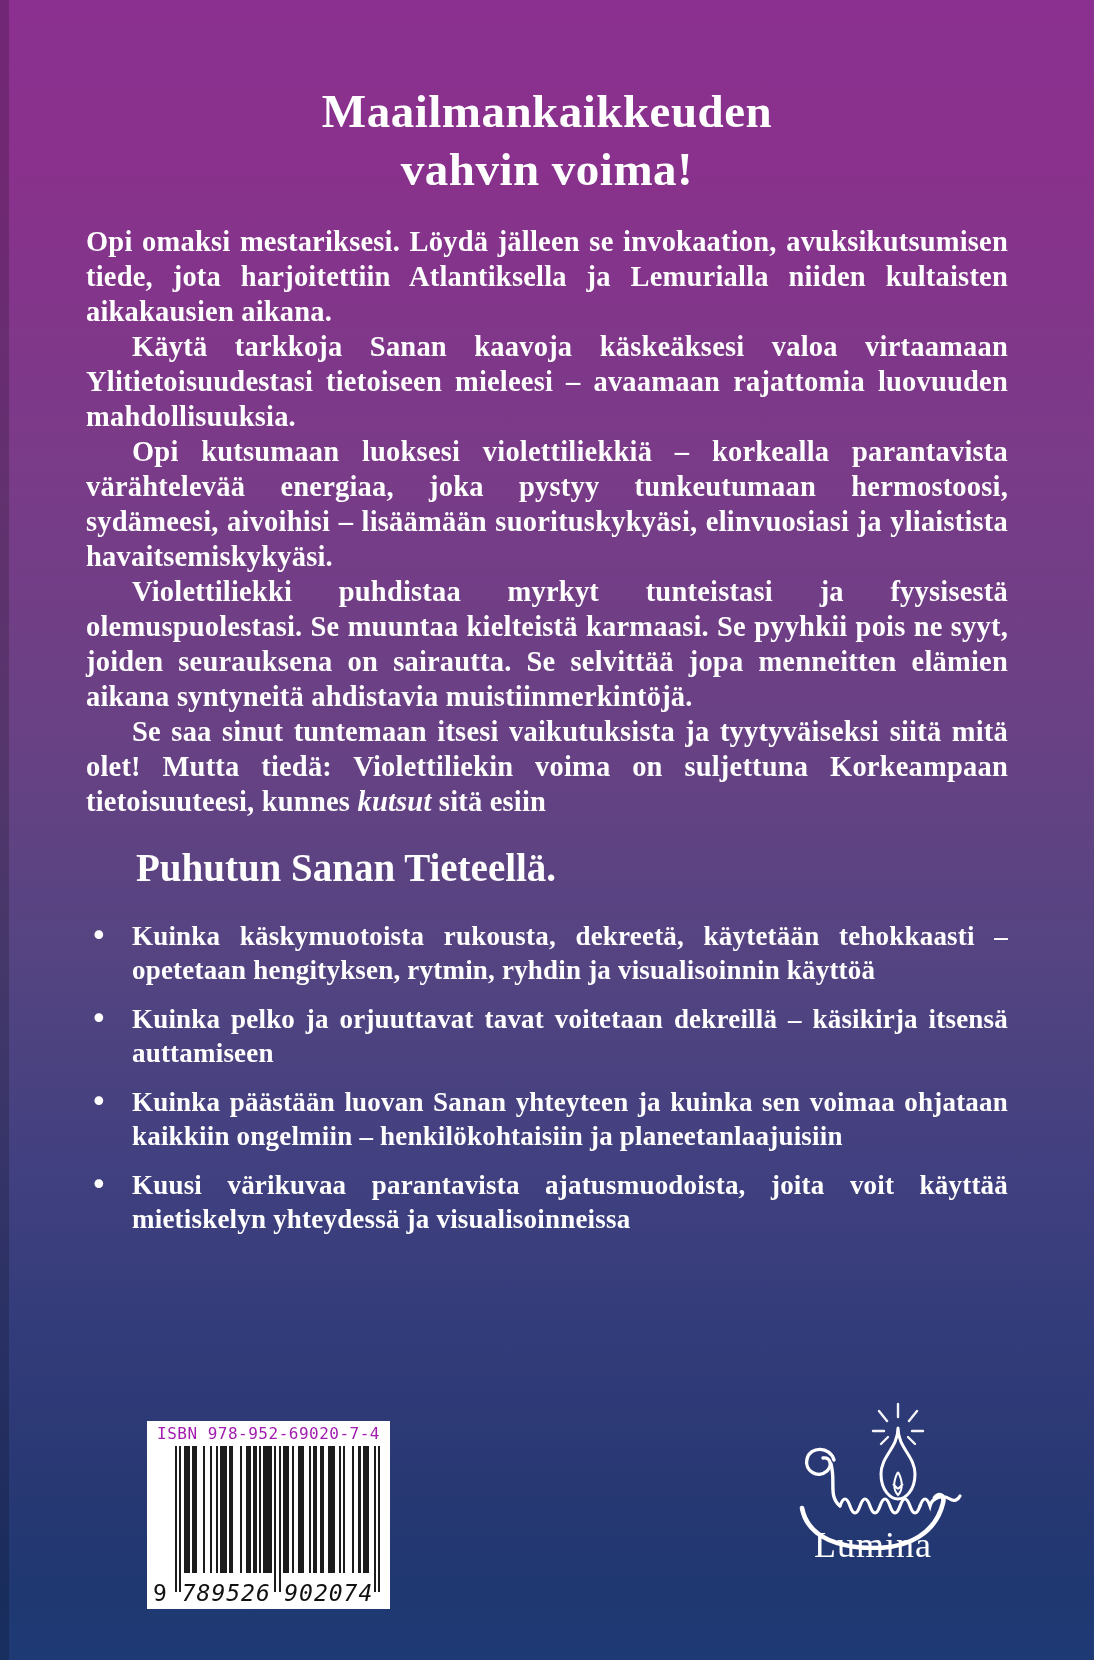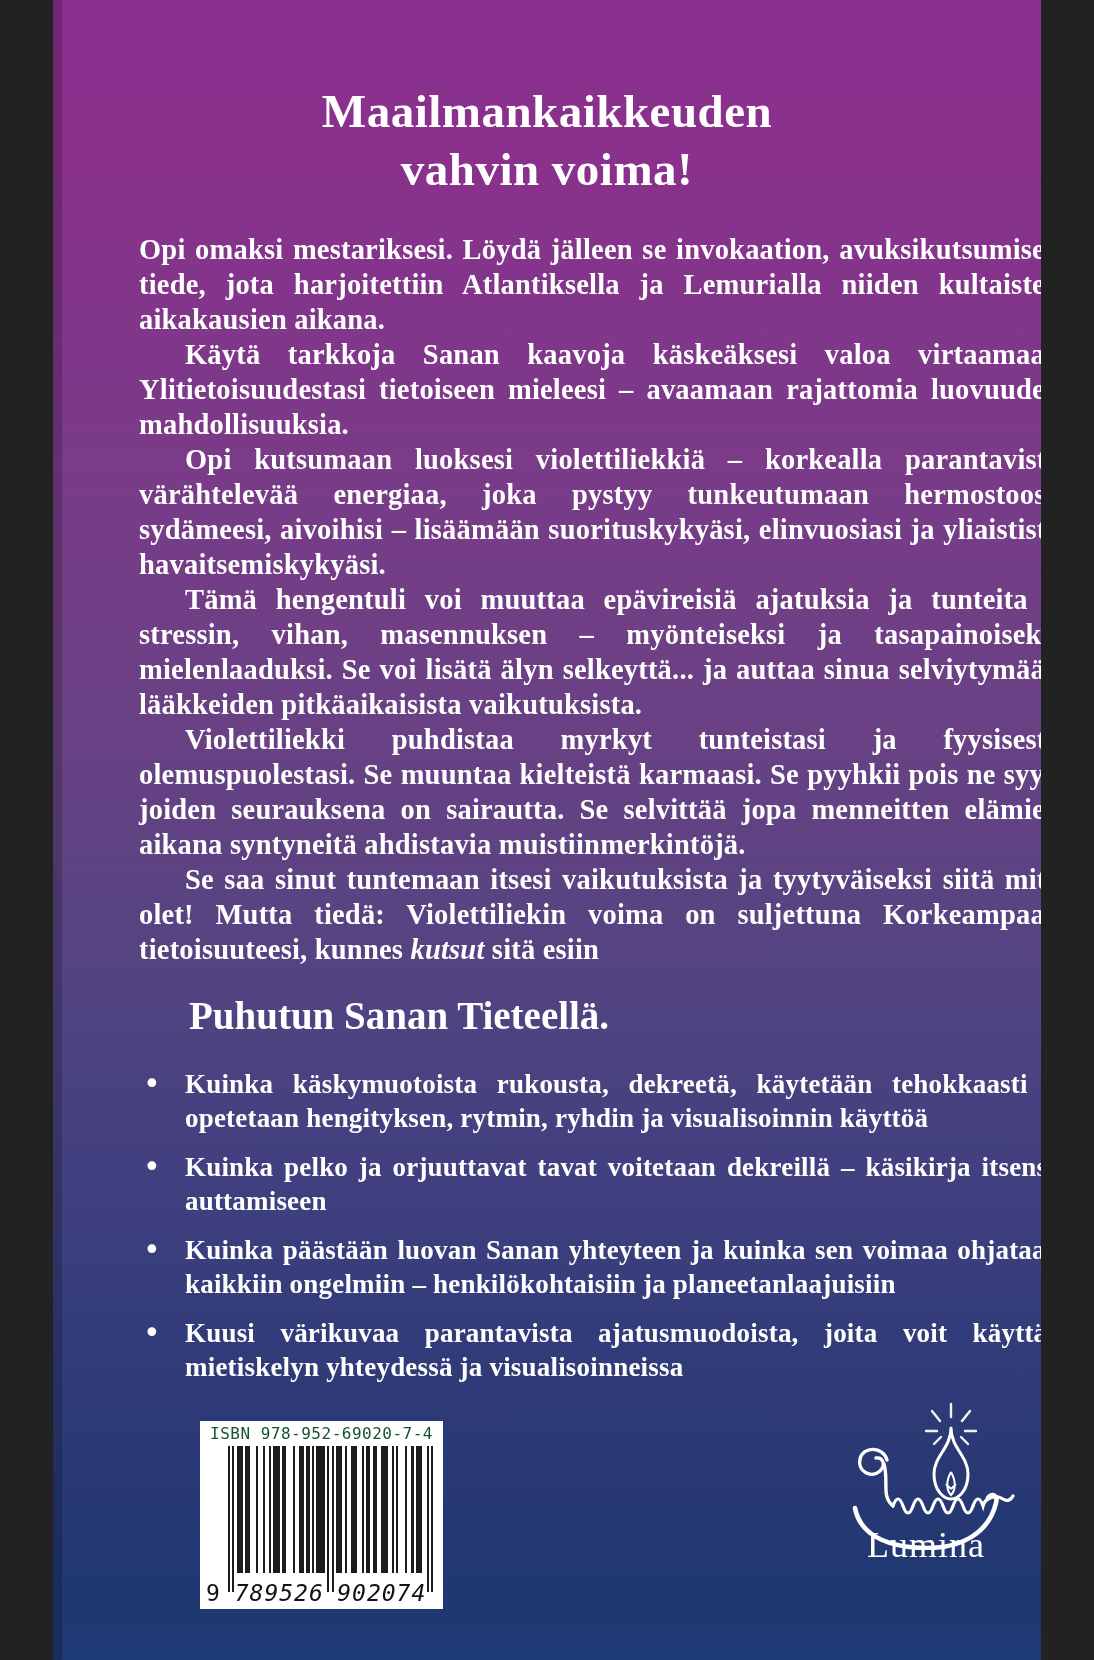--- a/index.html
+++ b/index.html
@@ -1,39 +1,39 @@
 <!DOCTYPE html>
 <html><head>
 <meta charset="utf-8">
 <style>
   html,body{margin:0;padding:0;background:#222;}
   .cover{
     position:relative;
-    width:988px;height:1660px;
+    width:1094px;height:1660px;
     margin:0 auto;
     overflow:hidden;
     background:linear-gradient(180deg,
       #8b3090 0%, #89318c 10%, #7a3b88 28%, #694184 44%,
       #544481 58%, #424080 70%, #333c7a 80%, #273873 90%,
       #1f3871 96%, #1e3a75 100%);
     font-family:"Liberation Serif","DejaVu Serif",serif;
     color:#ffffff;
   }
   .spine-shade{
     position:absolute;left:0;top:0;bottom:0;width:9px;
     background:rgba(0,0,0,0.18);
   }
   .title{
     position:absolute;top:82px;left:0;right:0;
     text-align:center;font-weight:bold;
     font-size:47px;line-height:58px;
     letter-spacing:0.5px;
   }
   .content{
-    position:absolute;top:232px;left:86px;width:922px;
+    position:absolute;top:224px;left:86px;width:922px;
   }
   .content p{
     margin:0;
     font-size:28.5px;line-height:35px;font-weight:bold;
     text-align:justify;
     letter-spacing:0.2px;
   }
   .content p.indent{text-indent:46px;}
   .italic{font-style:italic;}
   .subheading{
@@ -60,21 +60,21 @@
   .barcode-box{
     position:absolute;left:147px;top:1421px;
     width:243px;height:188px;
     background:#ffffff;
     box-sizing:border-box;
     padding:3px 6px 0 6px;
   }
   .isbn-label{
     font-family:"DejaVu Sans Mono",monospace;
     font-size:16px;letter-spacing:0.5px;
-    color:#14532d;text-align:center;
+    color:#a21caf;text-align:center;
     white-space:nowrap;
     line-height:20px;
   }
   .bars{
     position:relative;
     margin:2px 4px 0 22px;
     height:146px;
   }
   .bar{
     position:absolute;top:0;
@@ -109,21 +109,20 @@
 
   <div class="title">
     <div>Maailmankaikkeuden</div>
     <div>vahvin voima!</div>
   </div>
 
   <div class="content">
     <p>Opi omaksi mestariksesi. Löydä jälleen se invokaation, avuksikutsumisen tiede, jota harjoitettiin Atlantiksella ja Lemurialla niiden kultaisten aikakausien aikana.</p>
     <p class="indent">Käytä tarkkoja Sanan kaavoja käskeäksesi valoa virtaamaan Ylitietoisuudestasi tietoiseen mieleesi – avaamaan rajattomia luovuuden mahdollisuuksia.</p>
     <p class="indent">Opi kutsumaan luoksesi violettiliekkiä – korkealla parantavista värähtelevää energiaa, joka pystyy tunkeutumaan hermostoosi, sydämeesi, aivoihisi – lisäämään suorituskykyäsi, elinvuosiasi ja yliaistista havaitsemiskykyäsi.</p>
-    <p class="indent">Tämä hengentuli voi muuttaa epävireisiä ajatuksia ja tunteita – stressin, vihan, masennuksen – myönteiseksi ja tasapainoiseksi mielenlaaduksi. Se voi lisätä älyn selkeyttä... ja auttaa sinua selviytymään lääkkeiden pitkäaikaisista vaikutuksista.</p>
     <p class="indent">Violettiliekki puhdistaa myrkyt tunteistasi ja fyysisestä olemuspuolestasi. Se muuntaa kielteistä karmaasi. Se pyyhkii pois ne syyt, joiden seurauksena on sairautta. Se selvittää jopa menneitten elämien aikana syntyneitä ahdistavia muistiinmerkintöjä.</p>
     <p class="indent"><span>Se saa sinut tuntemaan itsesi vaikutuksista ja tyytyväiseksi siitä mitä olet! Mutta tiedä: Violettiliekin voima on suljettuna Korkeampaan tietoisuuteesi, kunnes </span><span class="italic">kutsut</span><span> sitä esiin</span></p>
 
     <div class="subheading">Puhutun Sanan Tieteellä.</div>
 
     <div class="bullets">
       <div class="bullet-item">
         <span class="bullet-dot">•</span>
         <div class="bullet-text">Kuinka käskymuotoista rukousta, dekreetä, käytetään tehokkaasti – opetetaan hengityksen, rytmin, ryhdin ja visualisoinnin käyttöä</div>
       </div>

